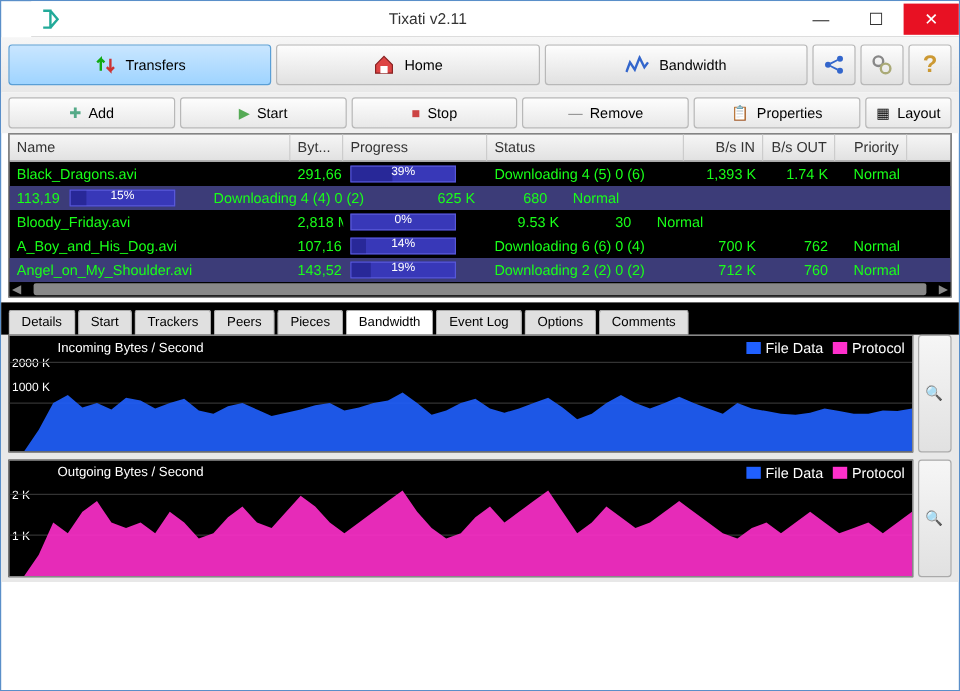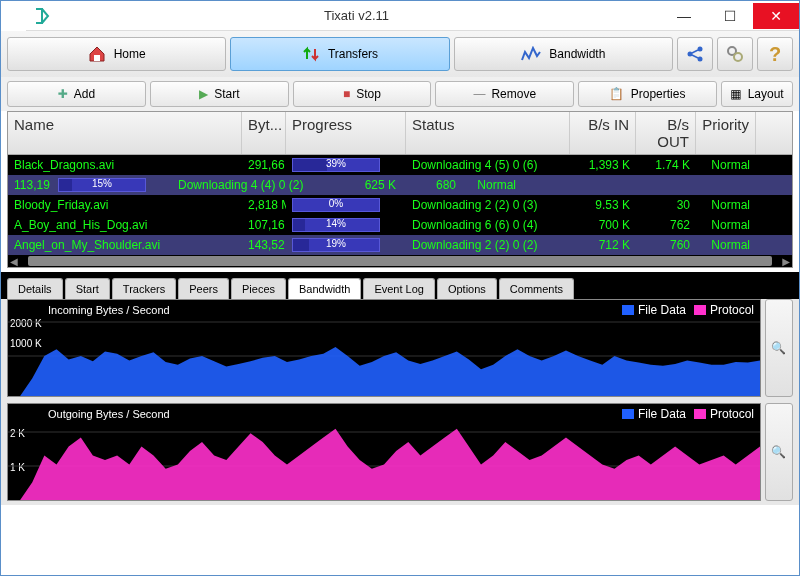--- a/index.html
+++ b/index.html
@@ -16,21 +16,21 @@
 .main-nav { display: flex; padding: 6px; gap: 4px; background: linear-gradient(#f6f6f6,#e8e8e8); }
 .nav-btn { flex: 1; height: 34px; border: 1px solid #b8b8b8; border-radius: 3px; background: linear-gradient(#fdfdfd,#e1e1e1); display: flex; align-items: center; justify-content: center; gap: 8px; cursor: pointer; }
 .nav-btn.active { background: linear-gradient(#c9e6ff,#9fd4ff); border: 1px solid #5a9fd6; }
 .nav-btn-small { width: 36px; flex: none; }
 .nav-label { font-size: 12px; }
 .toolbar { display: flex; padding: 4px 6px; gap: 4px; background: #f0f0f0; }
 .tool-btn { flex: 1; height: 26px; border: 1px solid #b8b8b8; border-radius: 3px; background: linear-gradient(#fdfdfd,#e8e8e8); display: flex; align-items: center; justify-content: center; gap: 6px; cursor: pointer; }
 .tool-btn.layout { flex: none; width: 72px; }
 .grid { background: #000; margin: 0 6px; border: 1px solid #999; }
 .grid-header { display: flex; background: linear-gradient(#f6f6f6,#e1e1e1); border-bottom: 1px solid #aaa; }
-.grid-header > div { padding: 4px 6px; border-right: 1px solid #ccc; color: #333; font-size: 15px; }
+.grid-header > div { padding: 4px 6px; border-right: 1px solid #ccc; color: #333; font-size: 12px; }
 .col-name { width: 234px; }
 .col-bytes { width: 44px; }
 .col-progress { width: 120px; }
 .col-status { width: 164px; }
 .col-in { width: 66px; text-align: right; }
 .col-out { width: 60px; text-align: right; }
 .col-priority { width: 60px; text-align: right; }
 .grid-row { display: flex; height: 20px; align-items: center; color: #19ff19; font-size: 11px; }
 .grid-row.sel { background: #3c3c78; color: #19ff19; }
 .grid-row > div { padding: 2px 6px; overflow: hidden; white-space: nowrap; }
@@ -67,33 +67,33 @@
       </svg>
     <div class="titlebar-title">Tixati v2.11</div>
     <div class="titlebar-buttons">
       <div class="titlebar-btn min">—</div>
       <div class="titlebar-btn max">☐</div>
       <div class="titlebar-btn close">✕</div>
     </div>
   </div>
 
   <div class="main-nav">
+    <div class="nav-btn active">
+      <svg width="18" height="18">
+          <path d="M5 14 L5 4 L2 7 M5 4 L8 7" stroke="#1a1" stroke-width="2" fill="none"></path>
+          <path d="M13 4 L13 14 L10 11 M13 14 L16 11" stroke="#c33" stroke-width="2" fill="none"></path>
+        </svg>
+      <span class="nav-label">Transfers</span>
+    </div>
     <div class="nav-btn">
       <svg width="18" height="18">
           <path d="M2 9 L9 2 L16 9 L16 16 L2 16 Z" fill="#d44" stroke="#822"></path>
           <rect x="6" y="10" width="6" height="6" fill="#fff"></rect>
         </svg>
       <span class="nav-label">Home</span>
-    </div>
-    <div class="nav-btn active">
-      <svg width="18" height="18">
-          <path d="M5 14 L5 4 L2 7 M5 4 L8 7" stroke="#1a1" stroke-width="2" fill="none"></path>
-          <path d="M13 4 L13 14 L10 11 M13 14 L16 11" stroke="#c33" stroke-width="2" fill="none"></path>
-        </svg>
-      <span class="nav-label">Transfers</span>
     </div>
     <div class="nav-btn">
       <svg width="20" height="16">
           <path d="M1 14 L4 6 L8 12 L12 2 L16 10 L19 6" stroke="#36c" stroke-width="2" fill="none"></path>
         </svg>
       <span class="nav-label">Bandwidth</span>
     </div>
     <div class="nav-btn nav-btn-small">
       <svg width="18" height="18">
           <circle cx="4" cy="9" r="2.5" fill="#36c"></circle>
@@ -180,21 +180,20 @@
         </div>
         <div class="grid-row">
           <div class="col-name">Bloody_Friday.avi</div>
           <div class="col-bytes" style="text-align:right">2,818 M</div>
           <div class="col-progress progress-cell">
             <div class="progress-bar">
               <div class="progress-fill" style="width:0%"></div>
               <div class="progress-text">0%</div>
             </div>
           </div>
-          <div class="col-status">Downloading 2 (2) 0 (3)</div>
           <div class="col-in">9.53 K</div>
           <div class="col-out">30</div>
           <div class="col-priority">Normal</div>
         </div>
         <div class="grid-row">
           <div class="col-name">A_Boy_and_His_Dog.avi</div>
           <div class="col-bytes" style="text-align:right">107,16</div>
           <div class="col-progress progress-cell">
             <div class="progress-bar">
               <div class="progress-fill" style="width:14%"></div>

